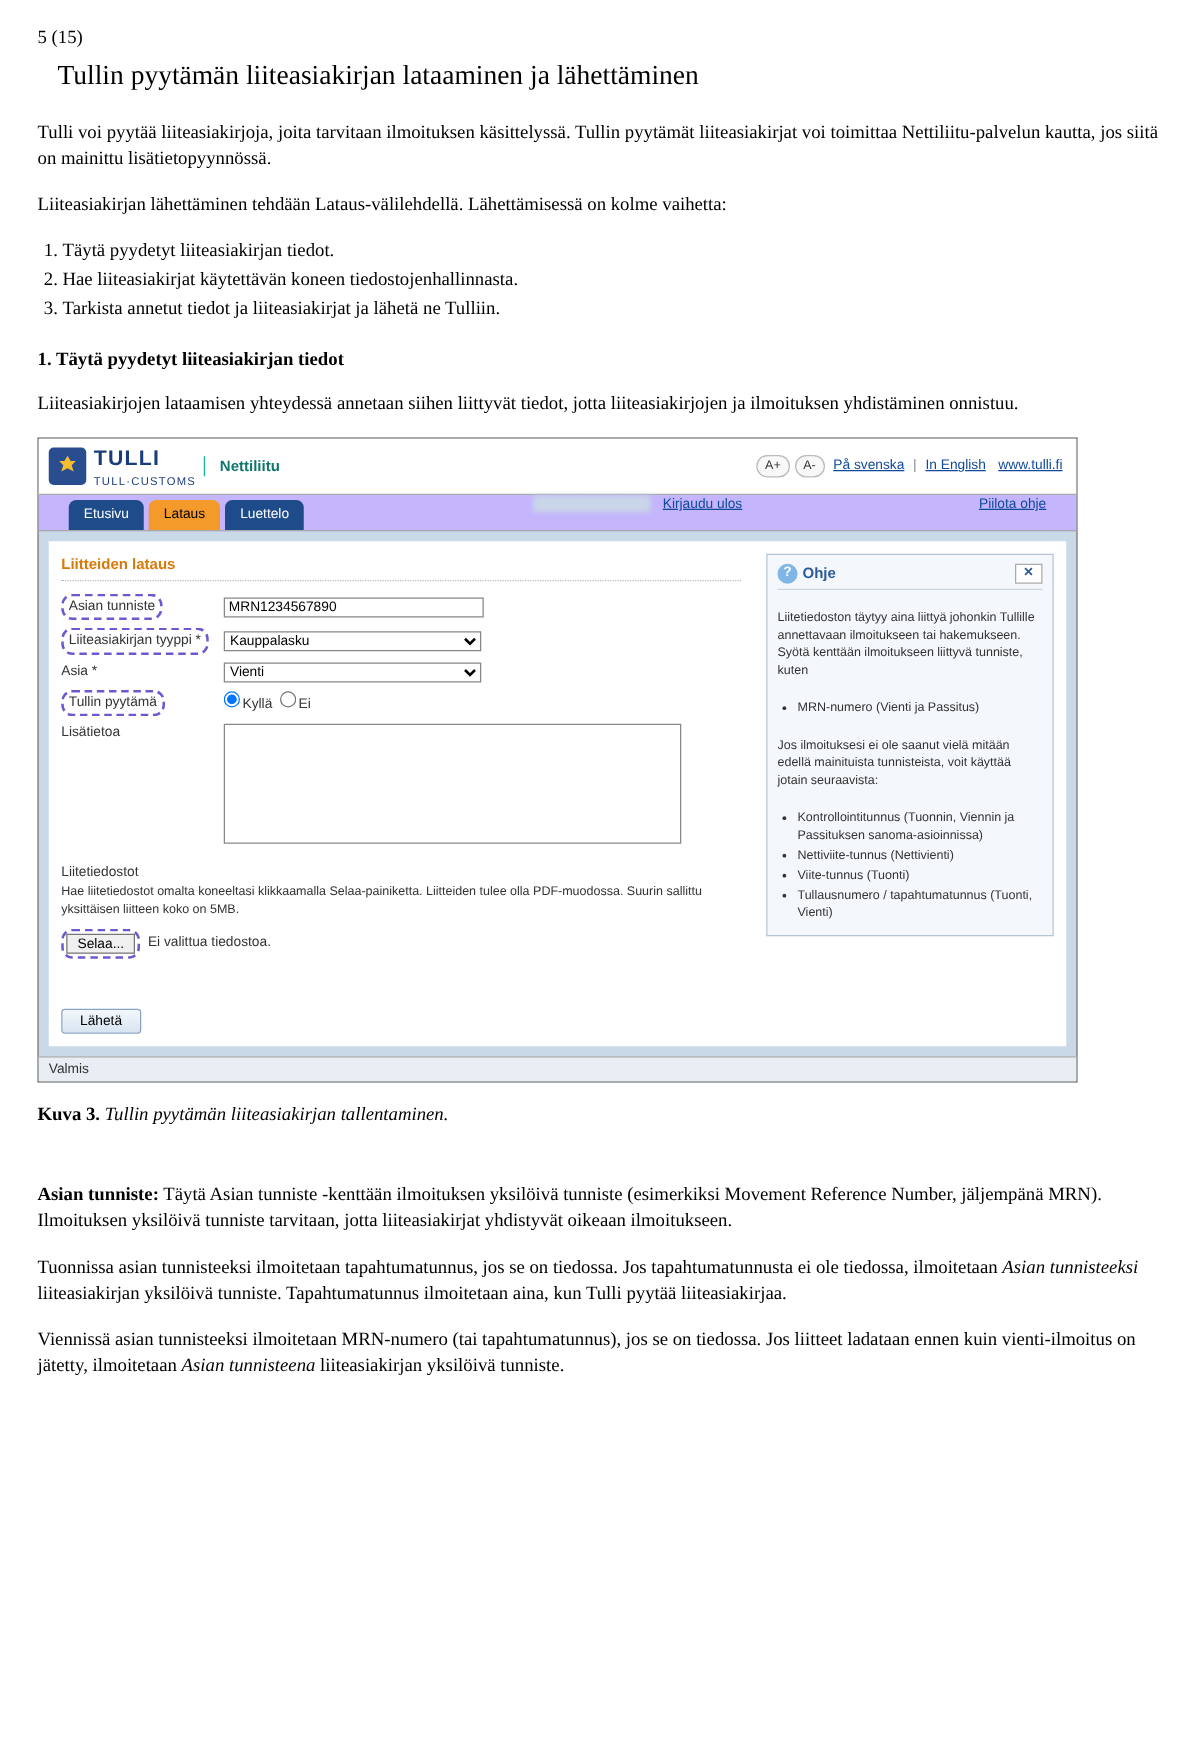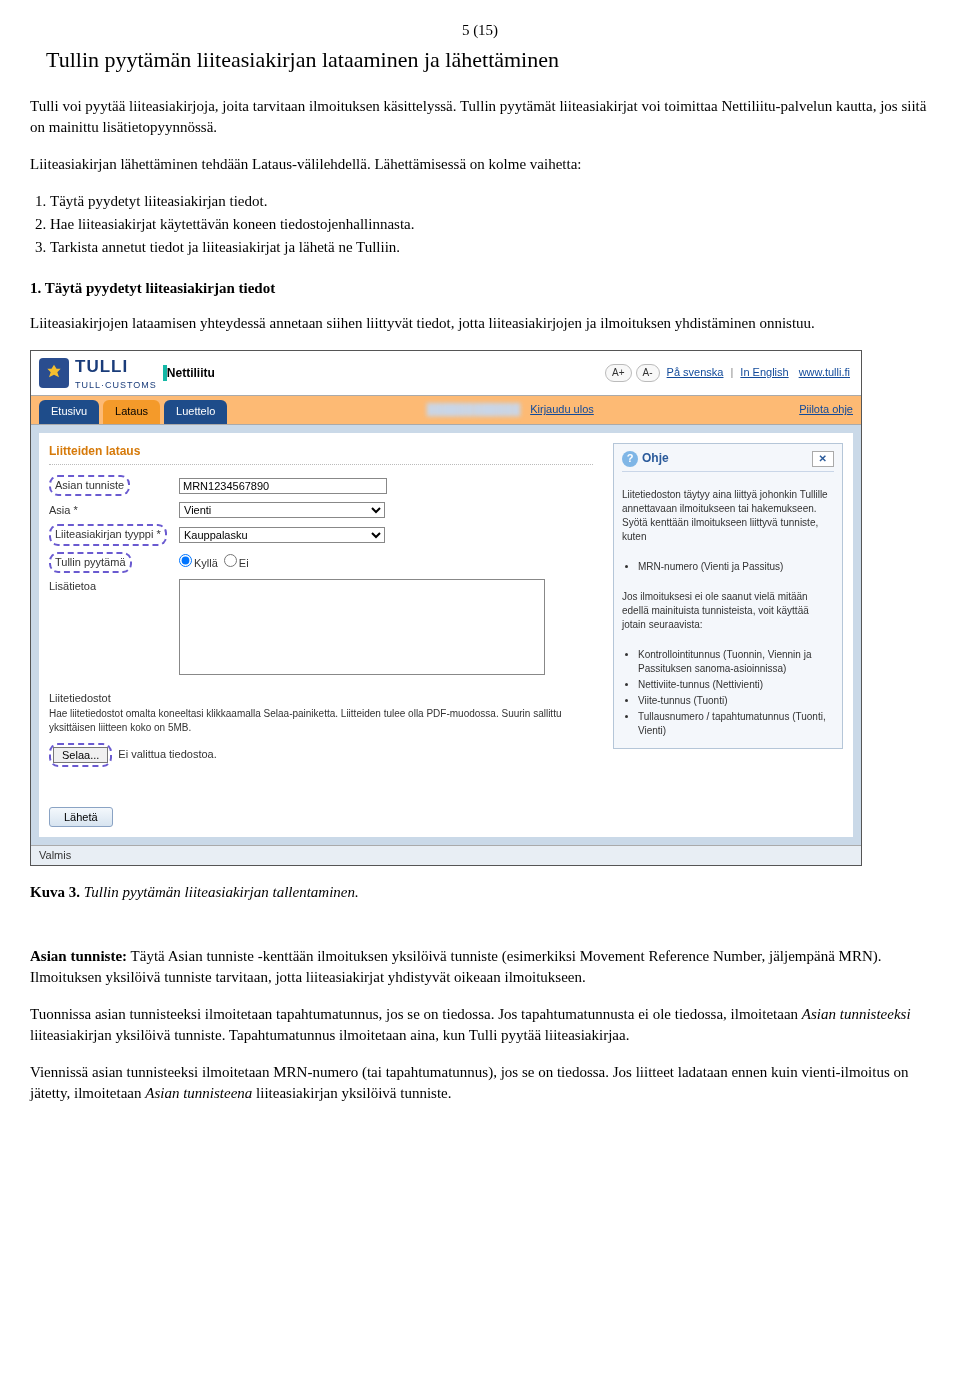--- a/index.html
+++ b/index.html
@@ -5,21 +5,21 @@
   body {
     font-family: Georgia, 'Times New Roman', serif;
     margin: 0;
     padding: 20px 30px;
     width: 900px;
     color: #000;
     font-size: 15px;
     line-height: 1.4;
   }
   .page-number {
-    text-align: center;
+    text-align: left;
     font-size: 15px;
     margin-bottom: 4px;
   }
   h1.main-title {
     font-size: 22px;
     font-weight: normal;
     margin: 0 0 20px 16px;
   }
   p { margin: 0 0 16px 0; }
   ol { margin: 0 0 16px 20px; padding: 0; }
@@ -55,36 +55,35 @@
     width: 30px; height: 30px;
     background: #2a4d8f;
     border-radius: 4px;
     display: flex; align-items: center; justify-content: center;
     margin-right: 6px;
   }
   .logo-box svg { width: 20px; height: 20px; }
   .brand-text .brand1 { font-size: 17px; font-weight: bold; color: #1a3c7a; letter-spacing: 1px; }
   .brand-text .brand2 { font-size: 9px; color: #1a3c7a; letter-spacing: 1px; }
   .nettiliitu {
-    font-size: 12px; color: #000000; margin-left: 6px; font-weight: bold;
-    border-left: 4px solid #14b8a6; padding-left: 0;
+    font-size: 12px; color: #0f766e; margin-left: 6px; font-weight: bold;
+    border-left: 1px solid #14b8a6; padding-left: 12px;
   }
   .banner-right { margin-left: auto; display: flex; align-items: center; gap: 4px; }
   .font-btn {
     border: 1px solid #bbb; border-radius: 10px; padding: 1px 6px;
     font-size: 10px; background: #f8f8f8; cursor: pointer;
   }
   .banner-right a { color: #114a9a; text-decoration: underline; font-size: 11px; margin: 0 3px; cursor: pointer; }
   .banner-right .sep { color: #888; }
 
   .nav-row {
-    background: #fdba74;
+    background: #c4b5fd;
     display: flex;
-    align-items: center;
-    padding: 0 8px;
+    padding: 0 24px;
     height: 28px;
     border-bottom: 1px solid #aaa;
   }
   .tab {
     padding: 4px 12px;
     background: #1e4c8a;
     color: #fff;
     font-size: 11px;
     border-radius: 6px 6px 0 0;
     margin-right: 4px;
@@ -255,27 +254,27 @@
     <div class="content-area">
       <div class="form-col">
         <div class="form-panel-title">Liitteiden lataus</div>
 
         <div class="form-row">
           <div class="form-label"><span class="dashed">Asian tunniste</span></div>
           <input type="text" value="MRN1234567890" style="">
         </div>
 
         <div class="form-row">
+          <div class="form-label"><span class="dashed">Liiteasiakirjan tyyppi *</span></div>
+          <select><option>Kauppalasku</option></select>
+        </div>
+
+        <div class="form-row">
           <div class="form-label">Asia *</div>
           <select><option>Vienti</option></select>
-        </div>
-
-        <div class="form-row">
-          <div class="form-label"><span class="dashed">Liiteasiakirjan tyyppi *</span></div>
-          <select><option>Kauppalasku</option></select>
         </div>
 
         <div class="form-row">
           <div class="form-label"><span class="dashed">Tullin pyytämä</span></div>
           <div class="radio-group">
             <label><input type="radio" checked="" style=""><span>Kyllä</span></label>
             <label><input type="radio" style=""><span>Ei</span></label>
           </div>
         </div>
 

